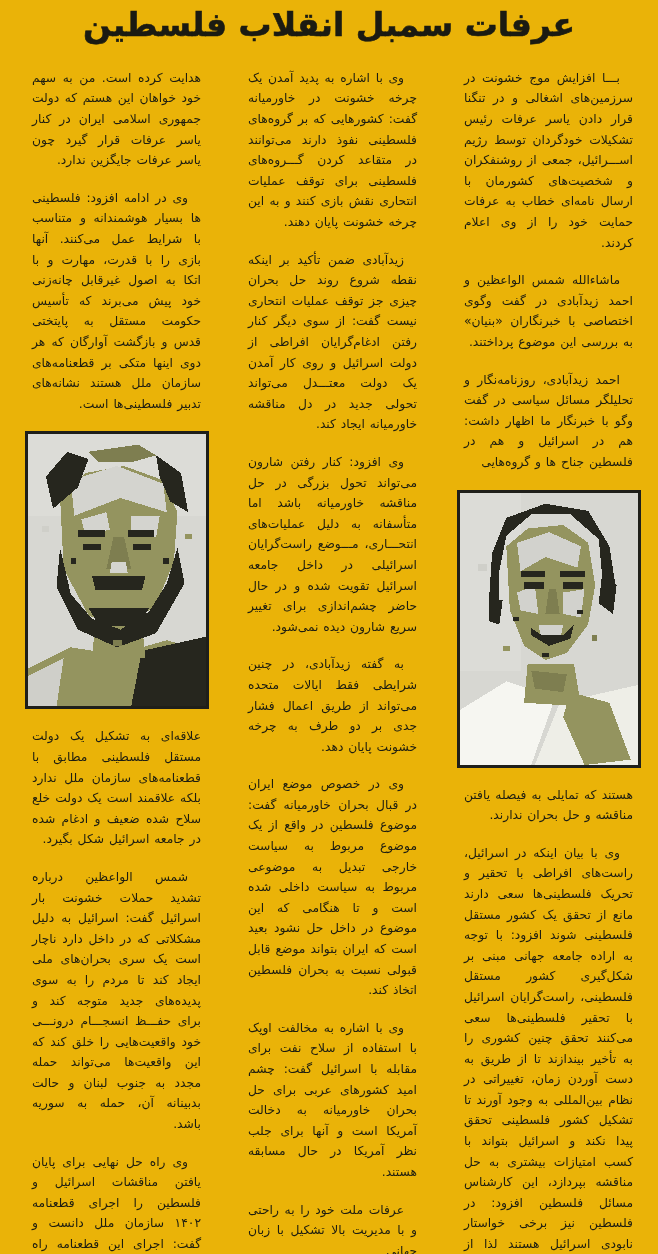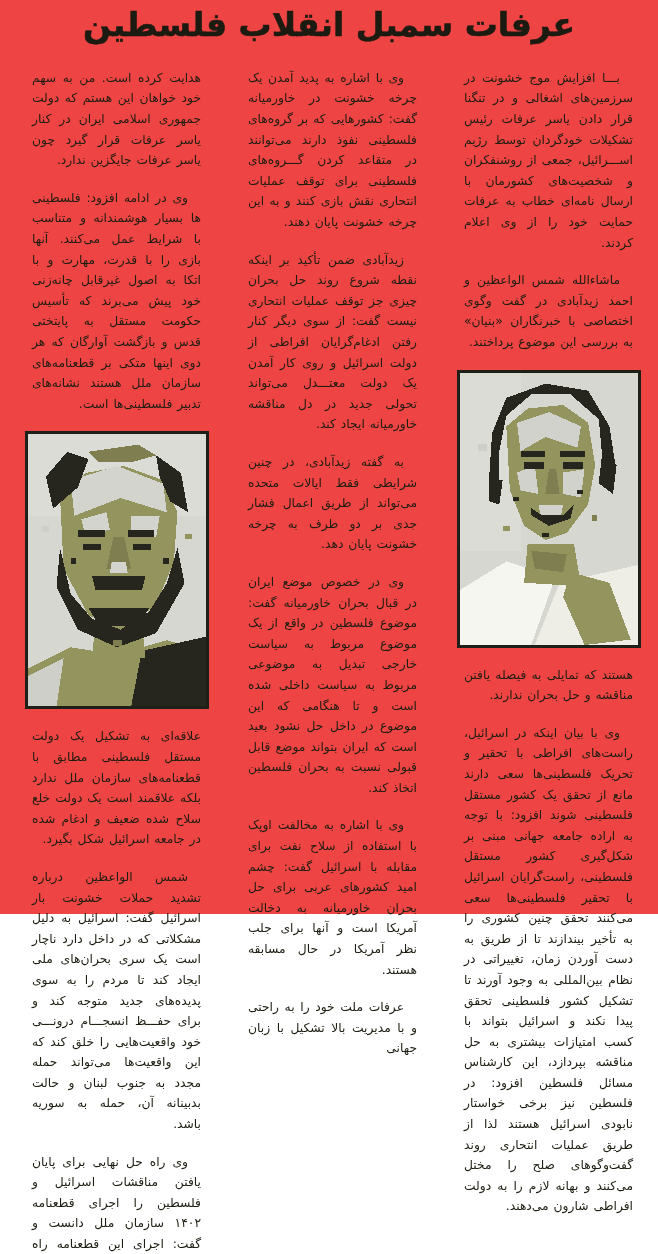--- a/index.html
+++ b/index.html
@@ -6,22 +6,22 @@
     margin: 0;
     padding: 0;
     background: #ffffff;
     width: 658px;
     height: 1254px;
     overflow: hidden;
     font-family: "DejaVu Sans", sans-serif;
   }
   .page {
     width: 658px;
-    height: 914px;
-    background: #ef4444;
+    height: 1254px;
+    background: #eab308;
     color: #17170d;
     direction: rtl;
     box-sizing: border-box;
   }
   .headline {
     text-align: center;
     font-size: 33px;
     font-weight: 900;
     letter-spacing: -0.5px;
     padding: 4px 0 2px 0;
@@ -69,20 +69,21 @@
 
 <div class="page">
 
   <div class="headline">عرفات سمبل انقلاب فلسطین</div>
 
   <div class="columns">
 
     <div class="col">
       <p>بـــا افزایش موج خشونت در سرزمین‌های اشغالی و در تنگنا قرار دادن یاسر عرفات رئیس تشکیلات خودگردان توسط رژیم اســـرائیل، جمعی از روشنفکران و شخصیت‌های کشورمان با ارسال نامه‌ای خطاب به عرفات حمایت خود را از وی اعلام کردند.</p>
       <p>ماشاءالله شمس الواعظین و احمد زیدآبادی در گفت وگوی اختصاصی با خبرنگاران «بنیان» به بررسی این موضوع پرداختند.</p>
+      <p>احمد زیدآبادی، روزنامه‌نگار و تحلیلگر مسائل سیاسی در گفت وگو با خبرنگار ما اظهار داشت: هم در اسرائیل و هم در فلسطین جناح ها و گروه‌هایی</p>
 
       <span class="photo-frame">
         <svg width="178" height="272" viewBox="0 0 100 153" shape-rendering="crispEdges">
           <rect x="0" y="0" width="100" height="153" fill="#d7d7d2"></rect>
           <rect x="0" y="0" width="34" height="100" fill="#dcdcd7"></rect>
 
           <path d="M0,122 L26,106 L44,112 L56,108 L40,153 L0,153 Z" fill="#f6f6f1"></path>
           <path d="M56,118 L100,108 L100,153 L42,153 Z" fill="#eeeee7"></path>
           <path d="M62,112 L84,118 L96,150 L70,153 L58,126 Z" fill="#94945f"></path>
 
@@ -119,20 +120,21 @@
         </svg>
       </span>
 
       <p class="cont">هستند که تمایلی به فیصله یافتن مناقشه و حل بحران ندارند.</p>
       <p>وی با بیان اینکه در اسرائیل، راست‌های افراطی با تحقیر و تحریک فلسطینی‌ها سعی دارند مانع از تحقق یک کشور مستقل فلسطینی شوند افزود: با توجه به اراده جامعه جهانی مبنی بر شکل‌گیری کشور مستقل فلسطینی، راست‌گرایان اسرائیل با تحقیر فلسطینی‌ها سعی می‌کنند تحقق چنین کشوری را به تأخیر بیندازند تا از طریق به دست آوردن زمان، تغییراتی در نظام بین‌المللی به وجود آورند تا تشکیل کشور فلسطینی تحقق پیدا نکند و اسرائیل بتواند با کسب امتیازات بیشتری به حل مناقشه بپردازد، این کارشناس مسائل فلسطین افزود: در فلسطین نیز برخی خواستار نابودی اسرائیل هستند لذا از طریق عملیات انتحاری روند گفت‌وگوهای صلح را مختل می‌کنند و بهانه لازم را به دولت افراطی شارون می‌دهند.</p>
     </div>
 
     <div class="col">
       <p>وی با اشاره به پدید آمدن یک چرخه خشونت در خاورمیانه گفت: کشورهایی که بر گروه‌های فلسطینی نفوذ دارند می‌توانند در متقاعد کردن گـــروه‌های فلسطینی برای توقف عملیات انتحاری نقش بازی کنند و به این چرخه خشونت پایان دهند.</p>
       <p>زیدآبادی ضمن تأکید بر اینکه نقطه شروع روند حل بحران چیزی جز توقف عملیات انتحاری نیست گفت: از سوی دیگر کنار رفتن ادغام‌گرایان افراطی از دولت اسرائیل و روی کار آمدن یک دولت معتـــدل می‌تواند تحولی جدید در دل مناقشه خاورمیانه ایجاد کند.</p>
+      <p>وی افزود: کنار رفتن شارون می‌تواند تحول بزرگی در حل مناقشه خاورمیانه باشد اما متأسفانه به دلیل عملیات‌های انتحـــاری، مـــوضع راست‌گرایان اسرائیلی در داخل جامعه اسرائیل تقویت شده و در حال حاضر چشم‌اندازی برای تغییر سریع شارون دیده نمی‌شود.</p>
       <p>به گفته زیدآبادی، در چنین شرایطی فقط ایالات متحده می‌تواند از طریق اعمال فشار جدی بر دو طرف به چرخه خشونت پایان دهد.</p>
       <p>وی در خصوص موضع ایران در قبال بحران خاورمیانه گفت: موضوع فلسطین در واقع از یک موضوع مربوط به سیاست خارجی تبدیل به موضوعی مربوط به سیاست داخلی شده است و تا هنگامی که این موضوع در داخل حل نشود بعید است که ایران بتواند موضع قابل قبولی نسبت به بحران فلسطین اتخاذ کند.</p>
       <p>وی با اشاره به مخالفت اوپک با استفاده از سلاح نفت برای مقابله با اسرائیل گفت: چشم امید کشورهای عربی برای حل بحران خاورمیانه به دخالت آمریکا است و آنها برای جلب نظر آمریکا در حال مسابقه هستند.</p>
       <p>عرفات ملت خود را به راحتی و با مدیریت بالا تشکیل با زبان جهانی</p>
     </div>
 
     <div class="col">
       <p class="cont">هدایت کرده است. من به سهم خود خواهان این هستم که دولت جمهوری اسلامی ایران در کنار یاسر عرفات قرار گیرد چون یاسر عرفات جایگزین ندارد.</p>
       <p>وی در ادامه افزود: فلسطینی ها بسیار هوشمندانه و متناسب با شرایط عمل می‌کنند. آنها بازی را با قدرت، مهارت و با اتکا به اصول غیرقابل چانه‌زنی خود پیش می‌برند که تأسیس حکومت مستقل به پایتختی قدس و بازگشت آوارگان که هر دوی اینها متکی بر قطعنامه‌های سازمان ملل هستند نشانه‌های تدبیر فلسطینی‌ها است.</p>
 

